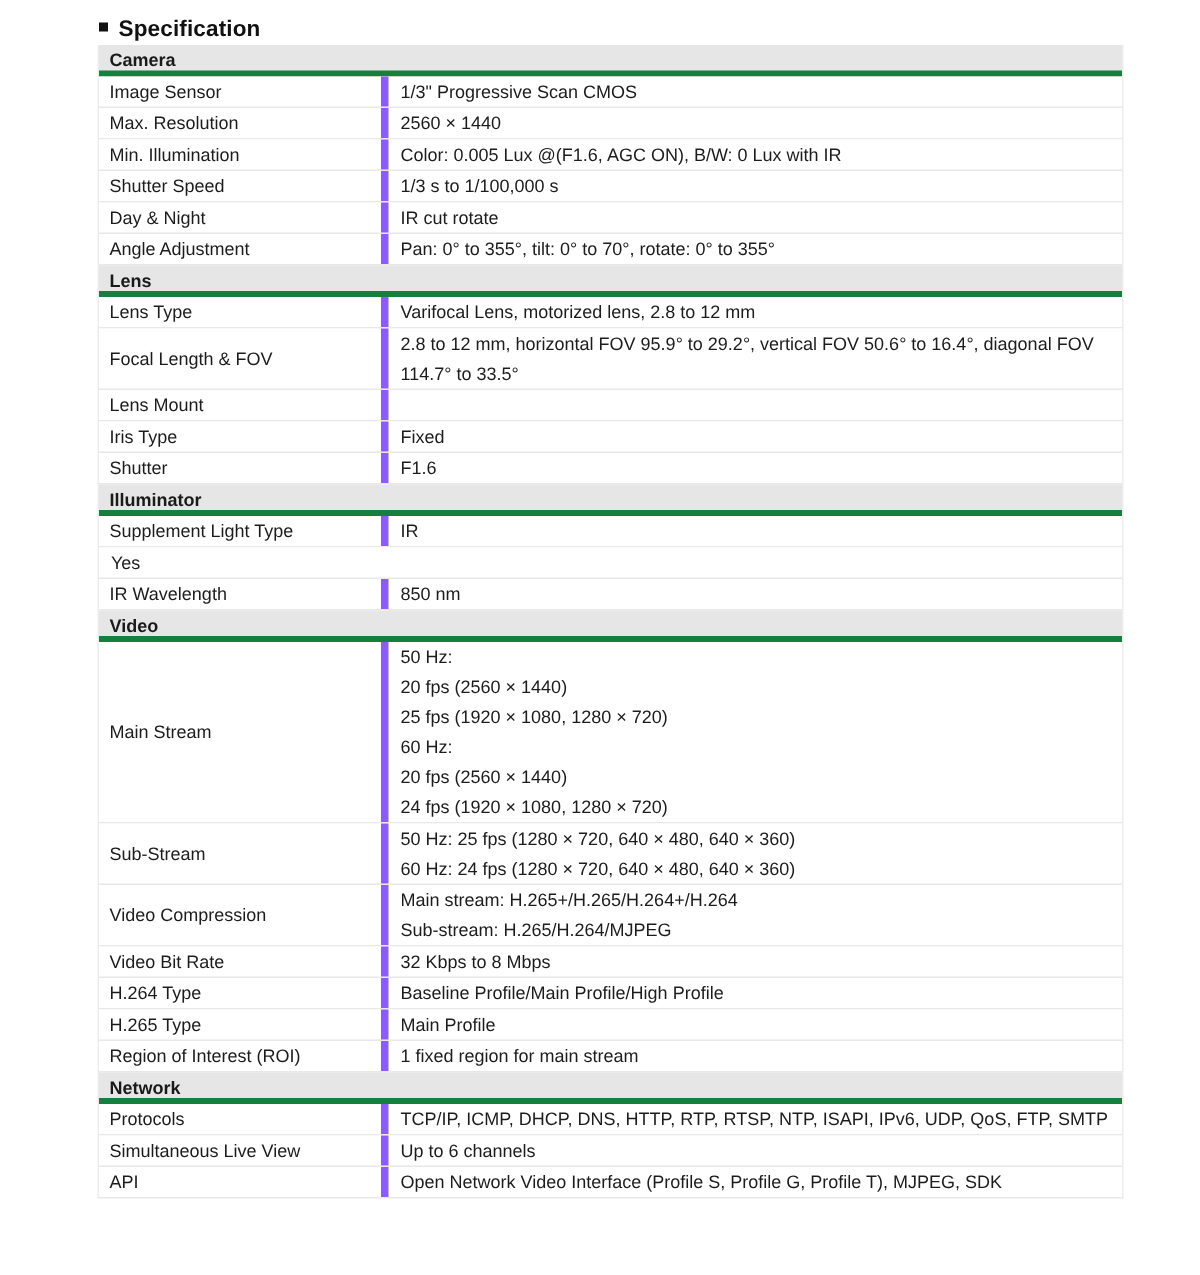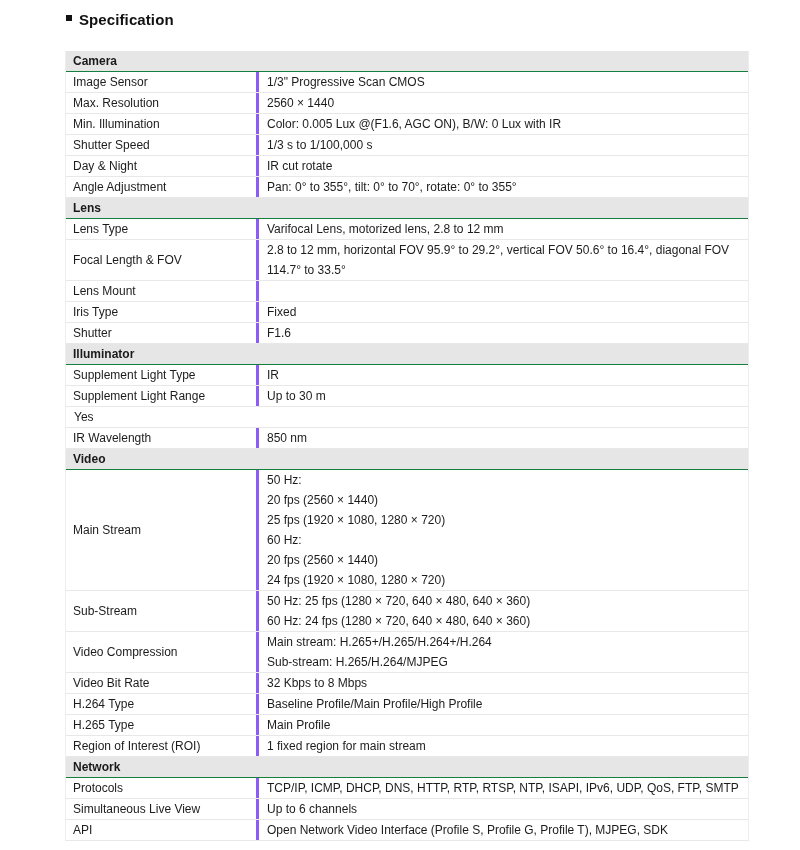--- a/index.html
+++ b/index.html
@@ -9,21 +9,21 @@
     height: 850px;
     font-family: "Liberation Sans", sans-serif;
     color: #1c1c1c;
     overflow: hidden;
   }
   .page { position: relative; width: 800px; height: 850px; }
 
   .title-row {
     display: flex;
     align-items: center;
-    margin: 11px 0 23px 66px;
+    margin: 11px 0 2px 66px;
   }
   .title-bullet {
     width: 6px; height: 6px;
     background: #111;
     margin-right: 7px;
     margin-top: -4px;
   }
   .page-title {
     font-size: 15px;
     font-weight: bold;
@@ -39,36 +39,36 @@
     border-bottom: 1px solid #e8e8e8;
     font-size: 12px;
   }
   .section-header {
     background: #e6e6e6;
     font-weight: bold;
     color: #1a1a1a;
     padding: 0 0 0 7px;
     height: 21px;
     line-height: 20px;
-    border-bottom: 1px solid #15803d;
+    border-bottom: 4px solid #15803d;
   }
   .row {
     display: flex;
     align-items: stretch;
     border-bottom: 1px solid #e8e8e8;
     background: #ffffff;
   }
   .row:last-child { border-bottom: none; }
   .cell-label {
     width: 193px;
     flex: 0 0 193px;
     display: flex;
     align-items: center;
     padding: 0 6px 0 7px;
-    border-right: 3px solid #8b5cf6;
+    border-right: 5px solid #8b5cf6;
     line-height: 20px;
     min-height: 20px;
   }
   .cell-value {
     flex: 1;
     display: flex;
     align-items: center;
     padding: 0 8px 0 8px;
     line-height: 20px;
     min-height: 20px;
@@ -176,28 +176,20 @@
         </div>
     </div>
 
     <div class="section-header">Illuminator</div>
     <div class="row">
       <div class="cell-label">
           <span>Supplement Light Type</span>
         </div>
       <div class="cell-value">
           <span>IR</span>
-        </div>
-    </div>
-    <div class="row">
-      <div class="cell-label">
-          <span>Supplement Light Range</span>
-        </div>
-      <div class="cell-value">
-          <span>Up to 30 m</span>
         </div>
     </div>
     <div class="row">
       <div class="cell-value">
           <span>Yes</span>
         </div>
     </div>
     <div class="row">
       <div class="cell-label">
           <span>IR Wavelength</span>

